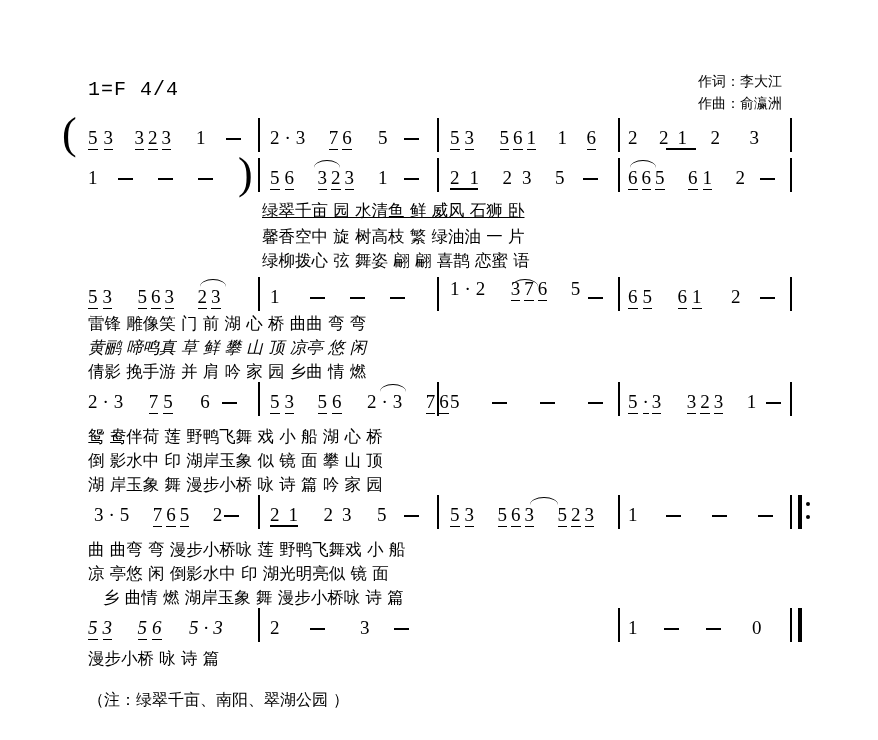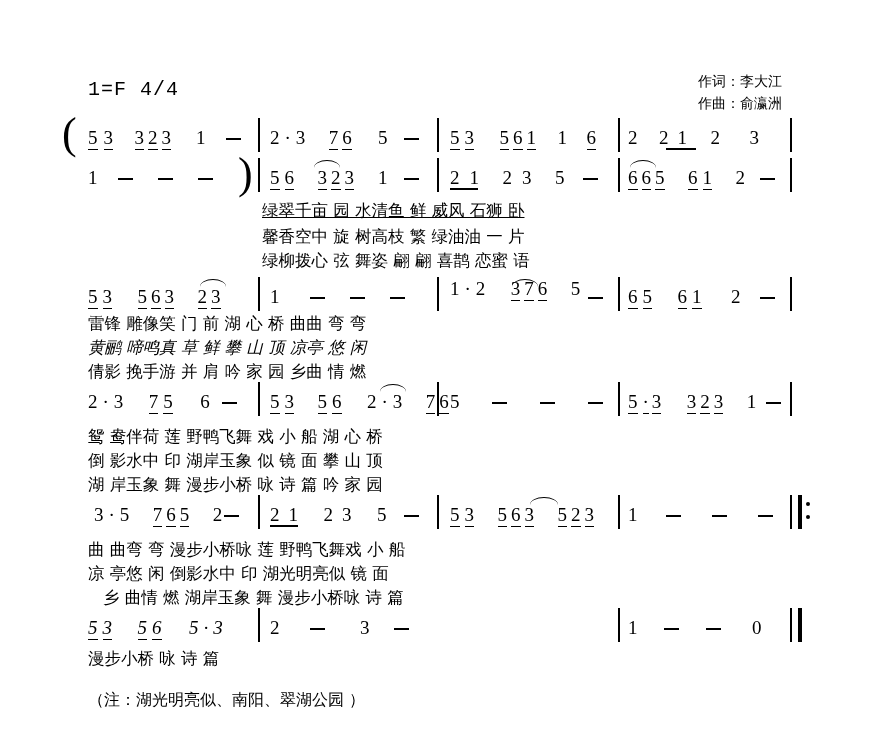--- a/index.html
+++ b/index.html
@@ -402,15 +402,15 @@
     <div class="dash" style="left:664px;top:628px;width:15px;"></div>
     <div class="dash" style="left:706px;top:628px;width:15px;"></div>
     <div class="n" style="left:752px;top:618px;">0</div>
 
     <div class="bar" style="left:790px;top:608px;height:34px;"></div>
     <div class="bar thick" style="left:798px;top:608px;height:34px;"></div>
 
     <div class="ly" style="left:88px;top:650px;">漫步小桥 咏    诗           篇</div>
   </div>
 
-  <div class="note-foot">（注：湖光明亮似、南阳、翠湖公园 ）</div>
+  <div class="note-foot">（注：绿翠千亩、南阳、翠湖公园 ）</div>
 
 </div>
 
 </body></html>

